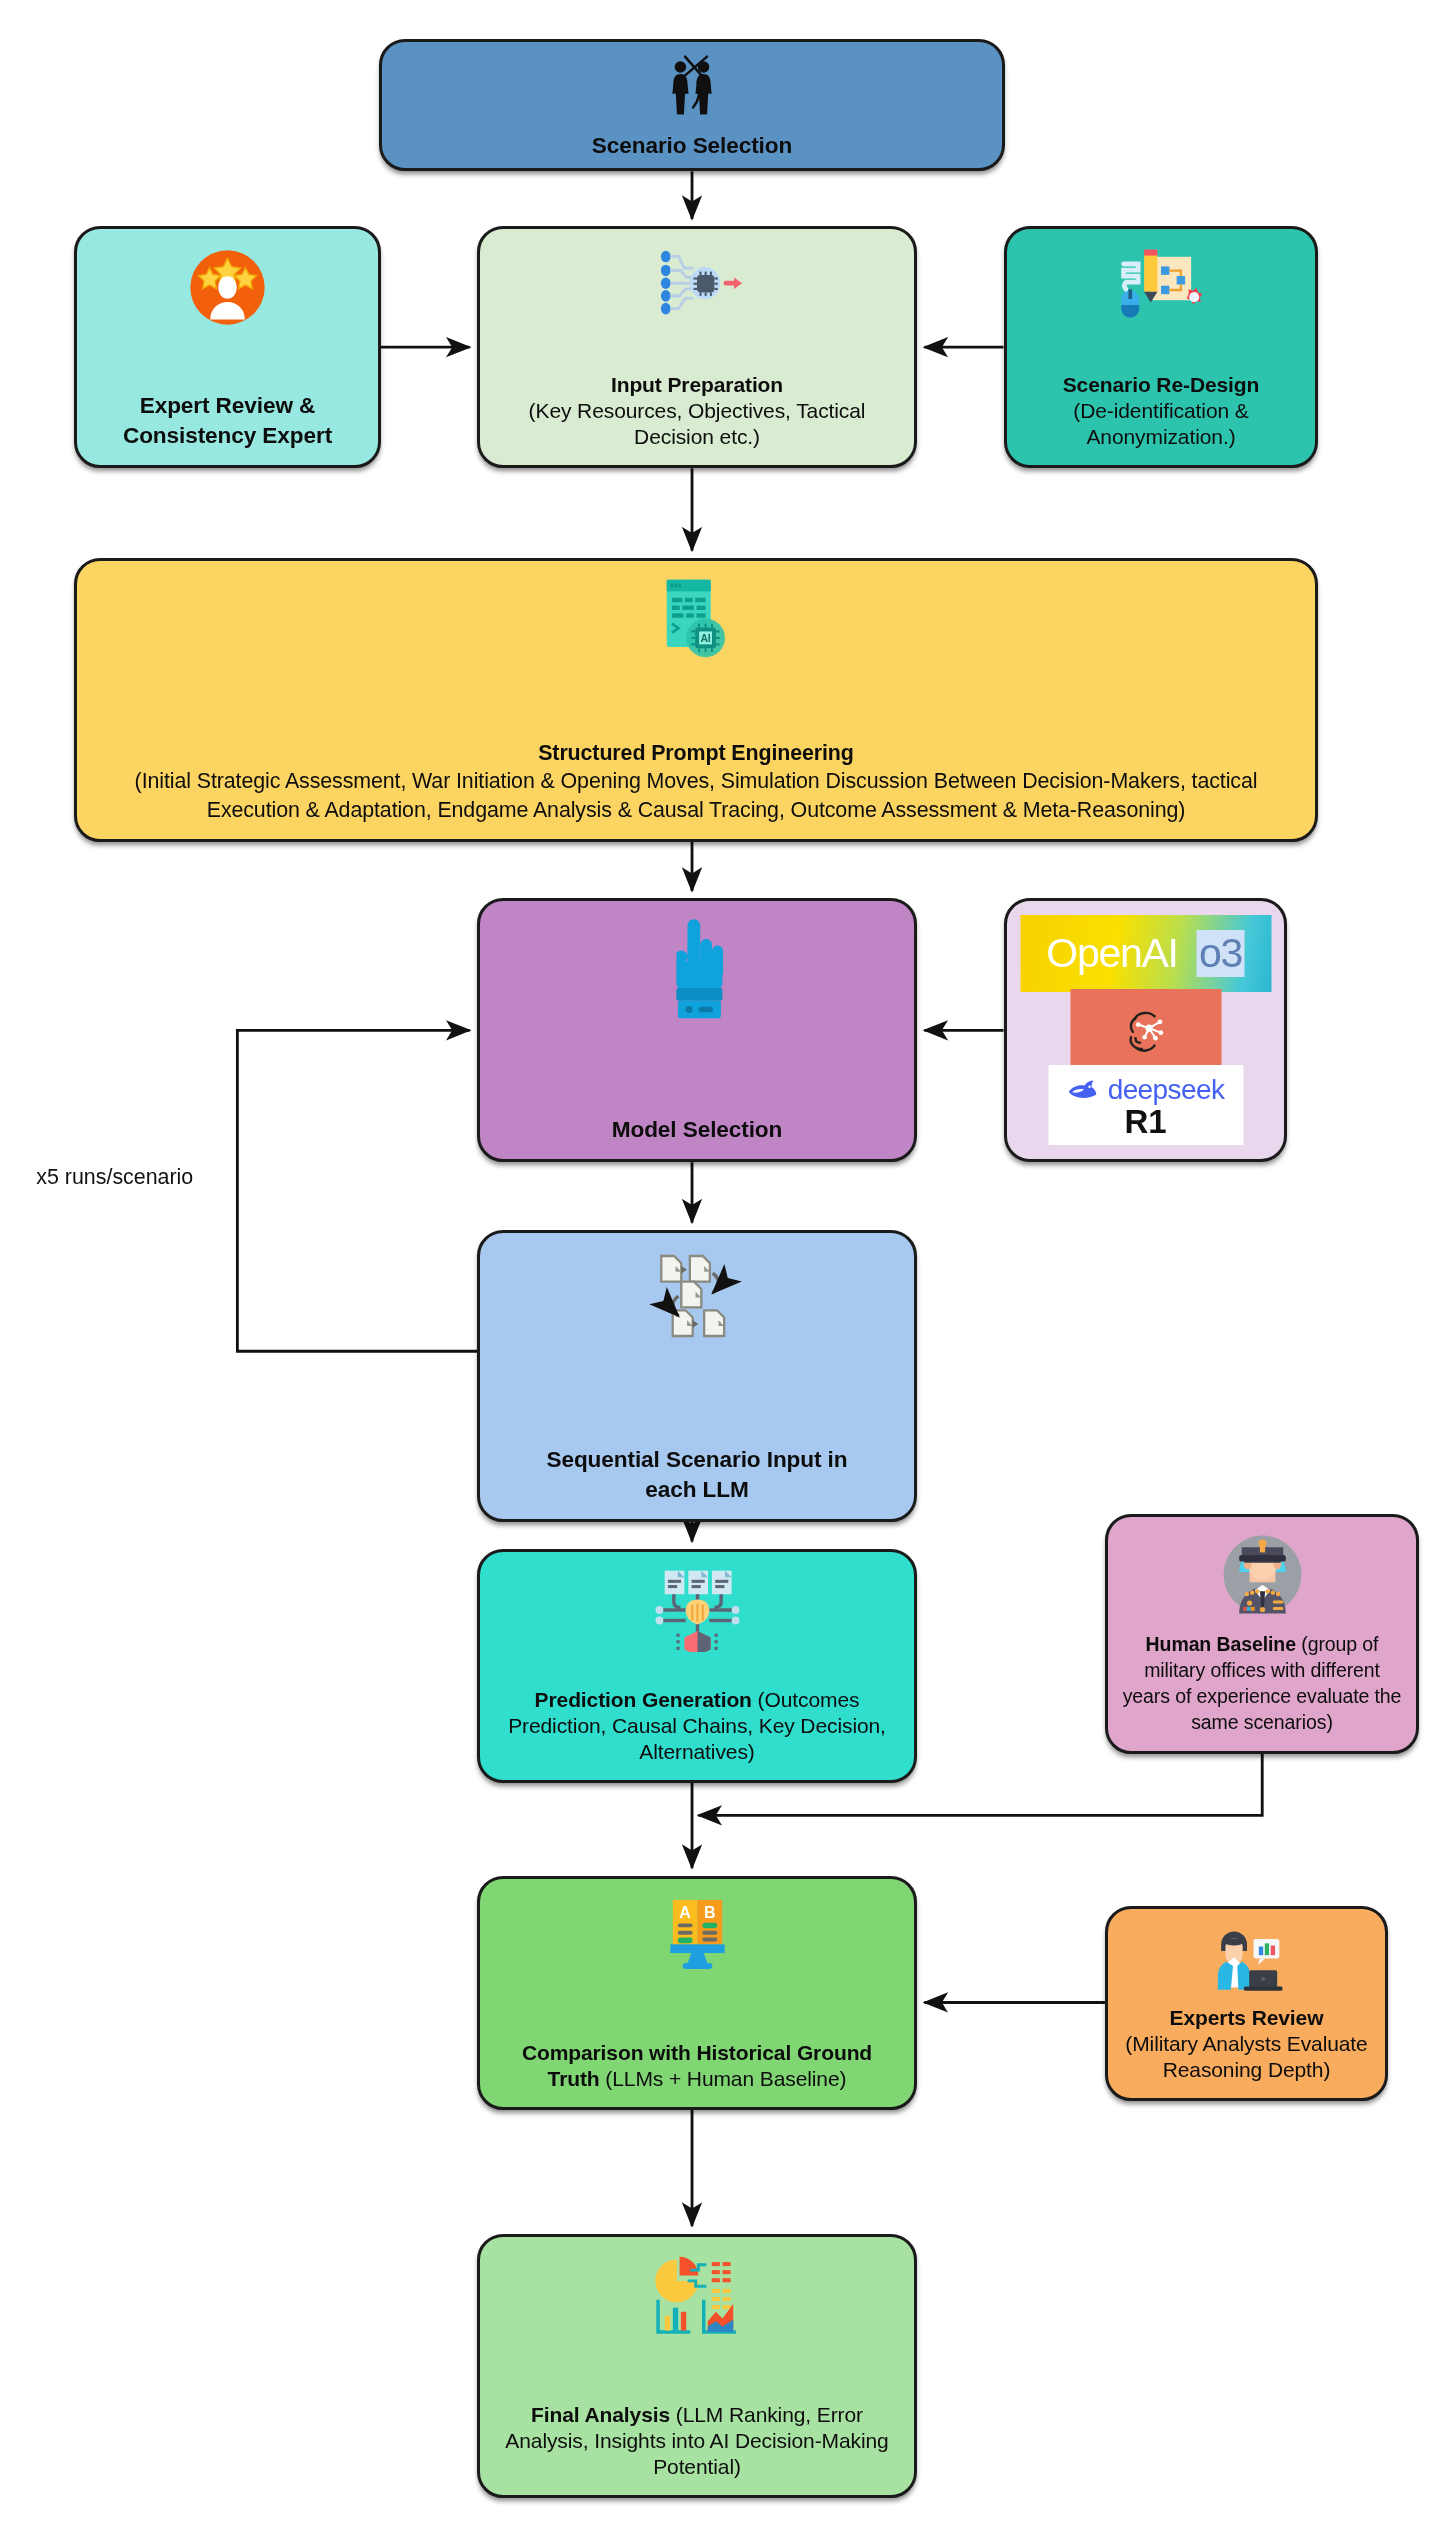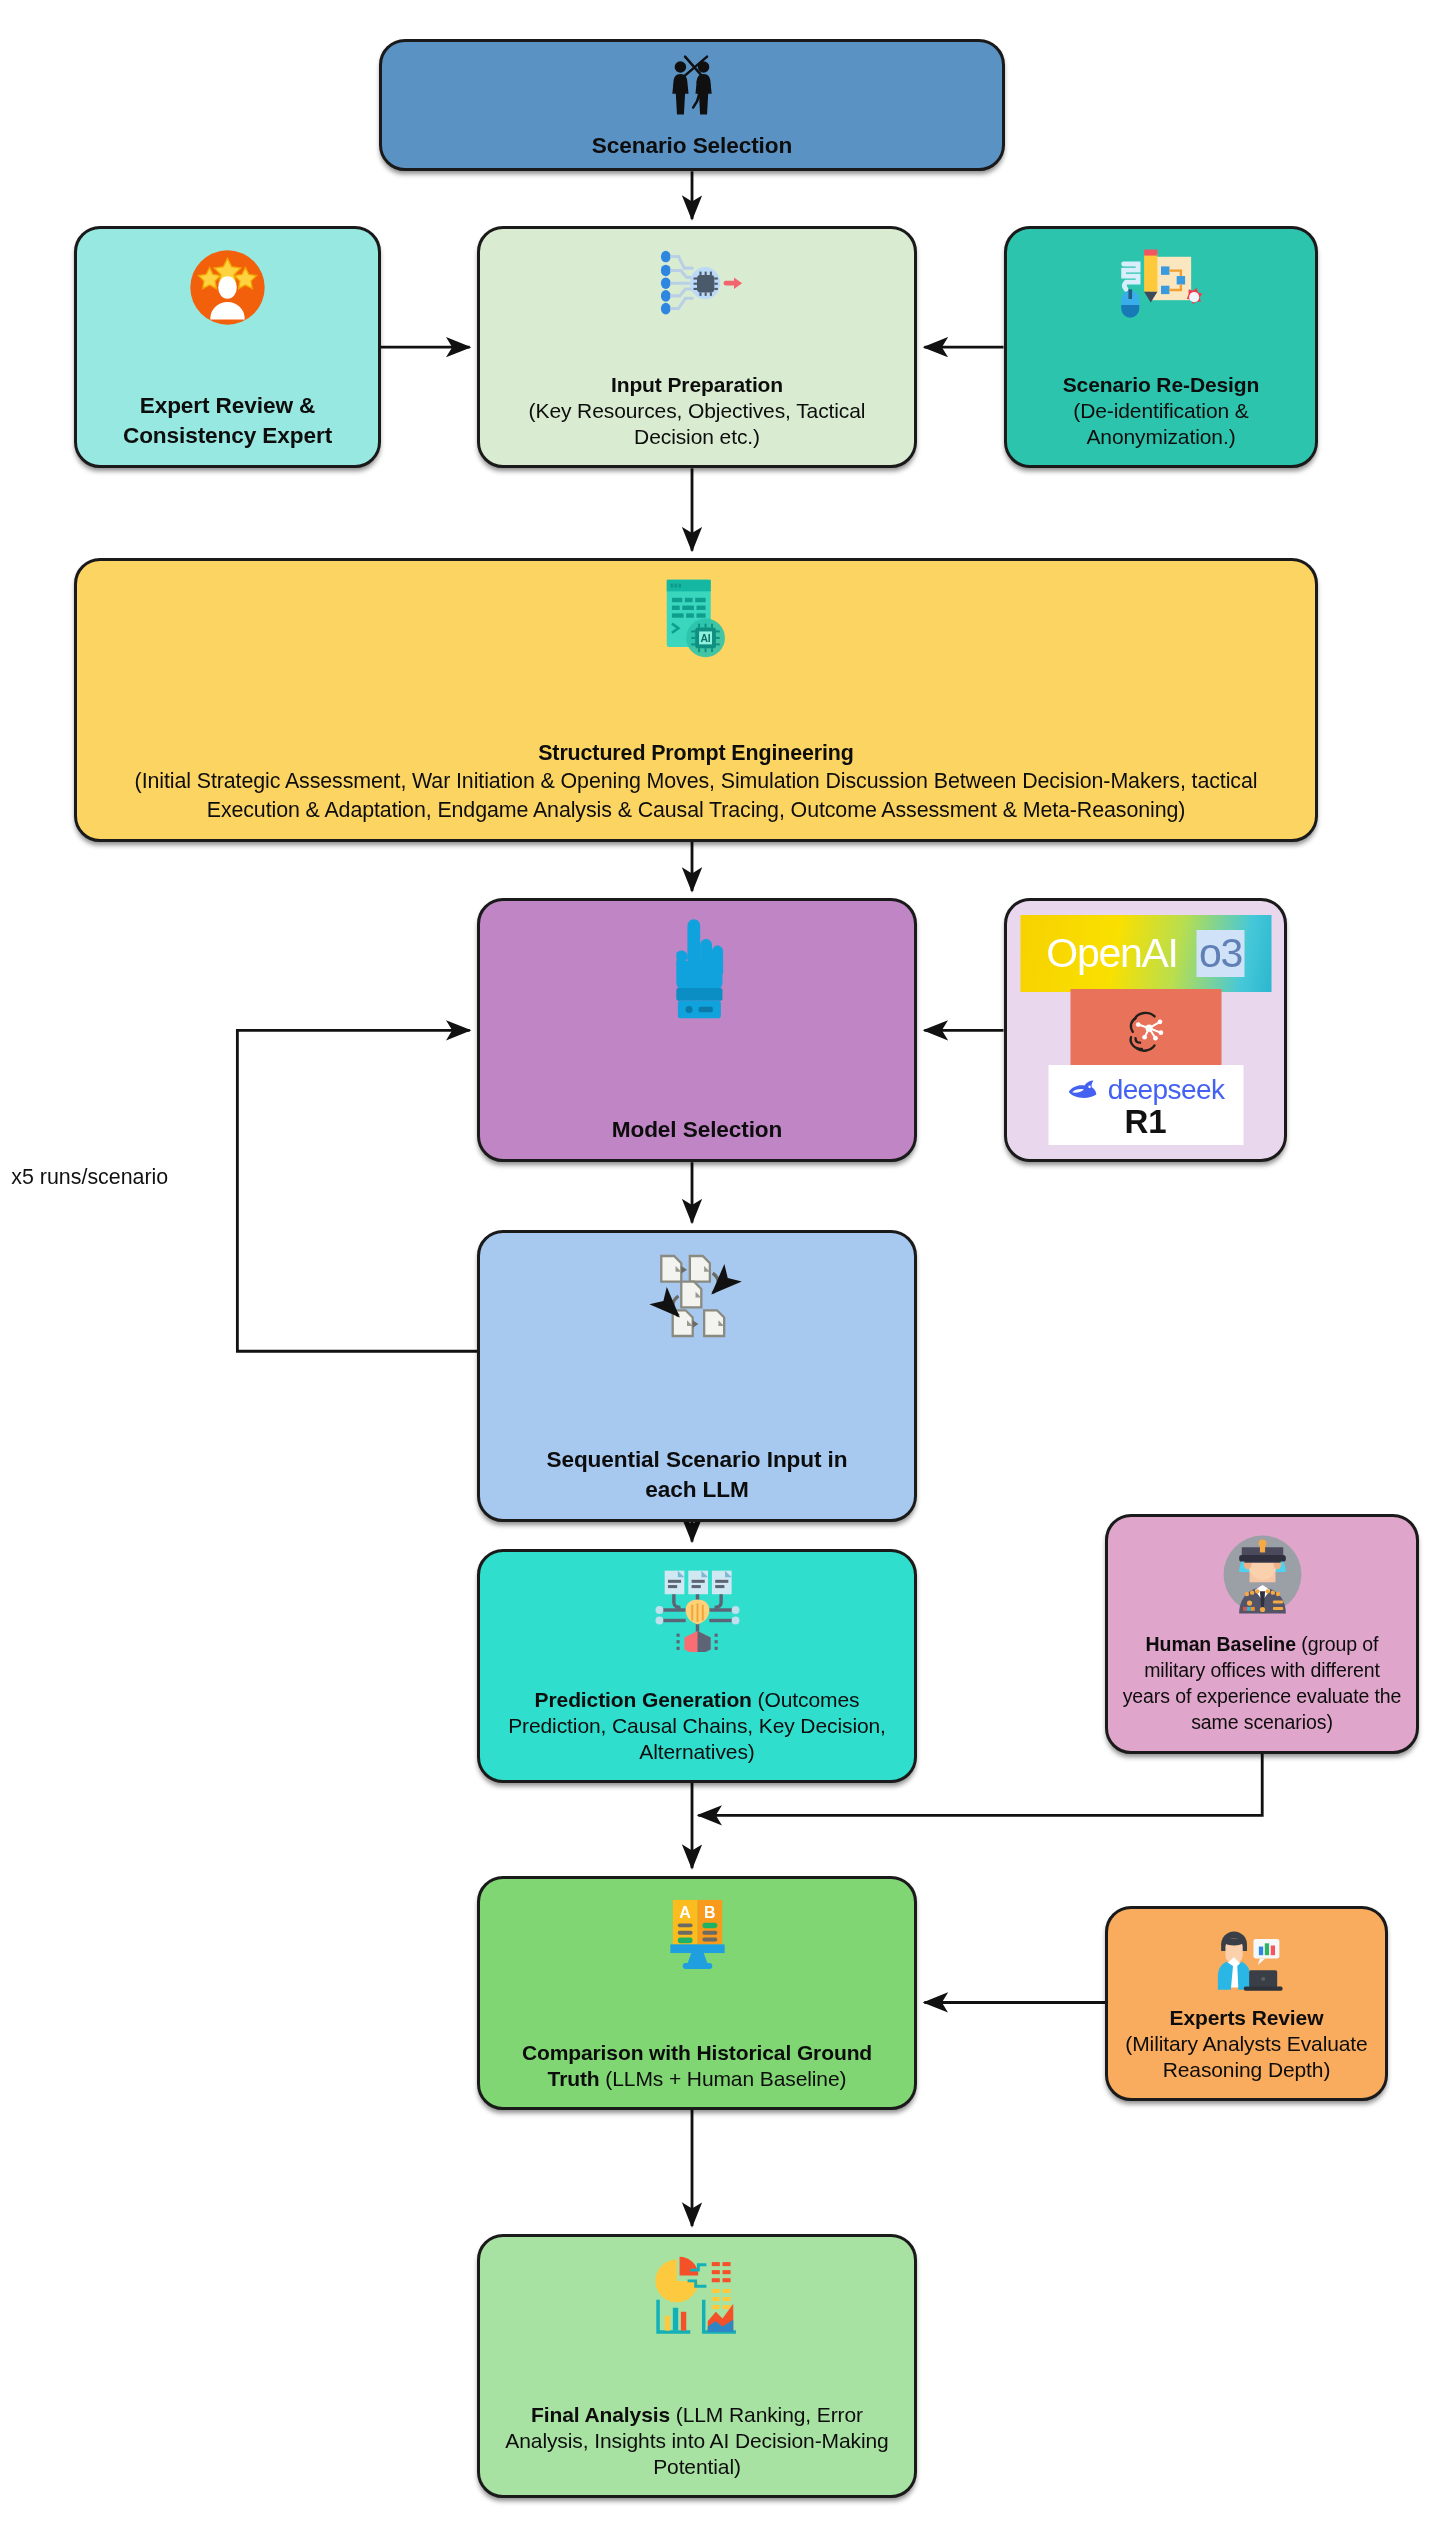--- a/index.html
+++ b/index.html
@@ -76,21 +76,21 @@
 
   #n-compare{left:477px;top:1876px;width:440px;height:234px;background:#7fd673;}
 
   #n-experts{left:1105px;top:1906px;width:283px;height:195px;background:#f9ab5e;}
 
   #n-final{left:477px;top:2234px;width:440px;height:264px;background:#a8e2a2;}
 
   
   #lbl-runs{
     position:absolute;left:11.3px;top:1165px;width:207px;
-    font-size:21.4px;color:#111;text-align:left;
+    font-size:21.4px;color:#111;text-align:center;
   }
 
   
   .logo-stack{width:100%;height:100%;position:relative;}
   .logo-openai{
     position:absolute;left:50%;transform:translateX(-50%);
     top:3.8px;width:251px;height:77px;
     background:linear-gradient(100deg,#f7d100 0%,#f9e000 38%,#b9de4e 62%,#46c8d9 88%,#2bb7cf 100%);
     display:flex;align-items:center;justify-content:center;
   }

